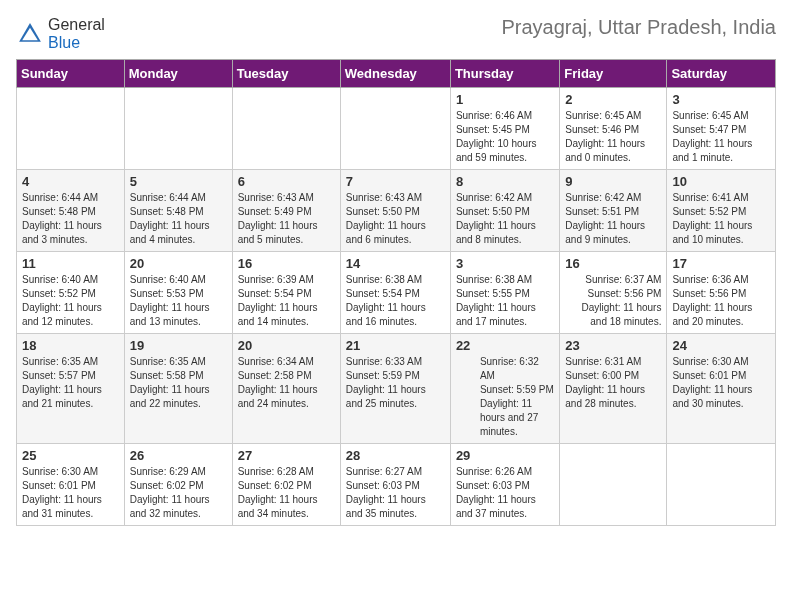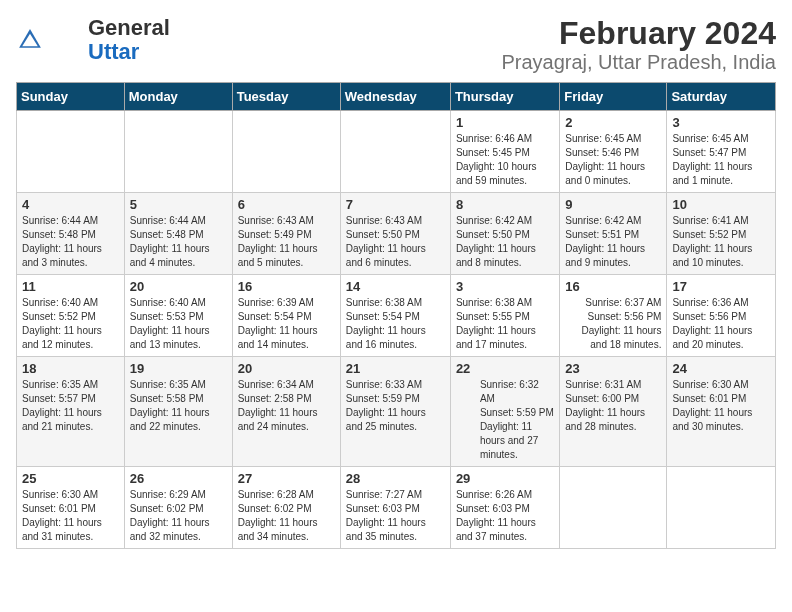--- a/index.html
+++ b/index.html
@@ -15,24 +15,23 @@
       justify-content: space-between;
       align-items: flex-start;
       margin-bottom: 8px;
     }
     .logo {
       display: flex;
       align-items: center;
       gap: 4px;
     }
     .logo-text {
-      font-size: 22px;
-      font-weight: bold;
+      font-size: 16px;
+      font-weight: normal;
       line-height: 1.1;
-      margin-left: 40px;
     }
     .logo-general { color: #333; }
     .logo-blue { color: #1a6bbf; }
     .logo-icon {
       width: 28px;
       height: 28px;
     }
     .title-block {
       text-align: right;
     }
@@ -45,21 +44,21 @@
     .location {
       font-size: 20px;
       color: #737373;
     }
     table {
       width: 100%;
       border-collapse: collapse;
       font-size: 11px;
     }
     thead tr th {
-      background-color: #0c4a6e;
+      background-color: #701a75;
       color: #fff;
       padding: 6px 4px;
       text-align: left;
       font-size: 13px;
       font-weight: bold;
       border: 1px solid #aaa;
     }
     tbody tr td {
       border: 1px solid #ccc;
       vertical-align: top;
@@ -91,25 +90,24 @@
 <body>
 
 <div class="header">
   <div class="logo">
     <svg class="logo-icon" viewBox="0 0 36 36" xmlns="http://www.w3.org/2000/svg">
       <polygon points="18,4 32,28 4,28" fill="#2a6db5"></polygon>
       <polygon points="18,10 28,26 8,26" fill="#fff"></polygon>
     </svg>
     <div class="logo-text">
       <span class="logo-general">General</span><br>
-      <span class="logo-blue">Uttar</span>
+      <span class="logo-blue">Blue</span>
     </div>
   </div>
   <div class="title-block">
-    <div class="month-year">February 2024</div>
     <div class="location">Prayagraj, Uttar Pradesh, India</div>
   </div>
 </div>
 
 <table>
   <thead>
     <tr id="header-row">
     <th>Sunday</th>
         <th>Monday</th>
         <th>Tuesday</th>
@@ -290,21 +288,21 @@
 Daylight: 11 hours and 32 minutes.</div>
         </td>
         <td>
           <span class="day-num">27</span>
           <div class="day-info" style="white-space: pre-line;">Sunrise: 6:28 AM
 Sunset: 6:02 PM
 Daylight: 11 hours and 34 minutes.</div>
         </td>
         <td>
           <span class="day-num">28</span>
-          <div class="day-info" style="white-space: pre-line;">Sunrise: 7:27 AM
+          <div class="day-info" style="white-space: pre-line;">Sunrise: 6:27 AM
 Sunset: 6:03 PM
 Daylight: 11 hours and 35 minutes.</div>
         </td>
         <td>
           <span class="day-num">29</span>
           <div class="day-info" style="white-space: pre-line;">Sunrise: 6:26 AM
 Sunset: 6:03 PM
 Daylight: 11 hours and 37 minutes.</div>
         </td>
         <td class="empty-cell"></td>

